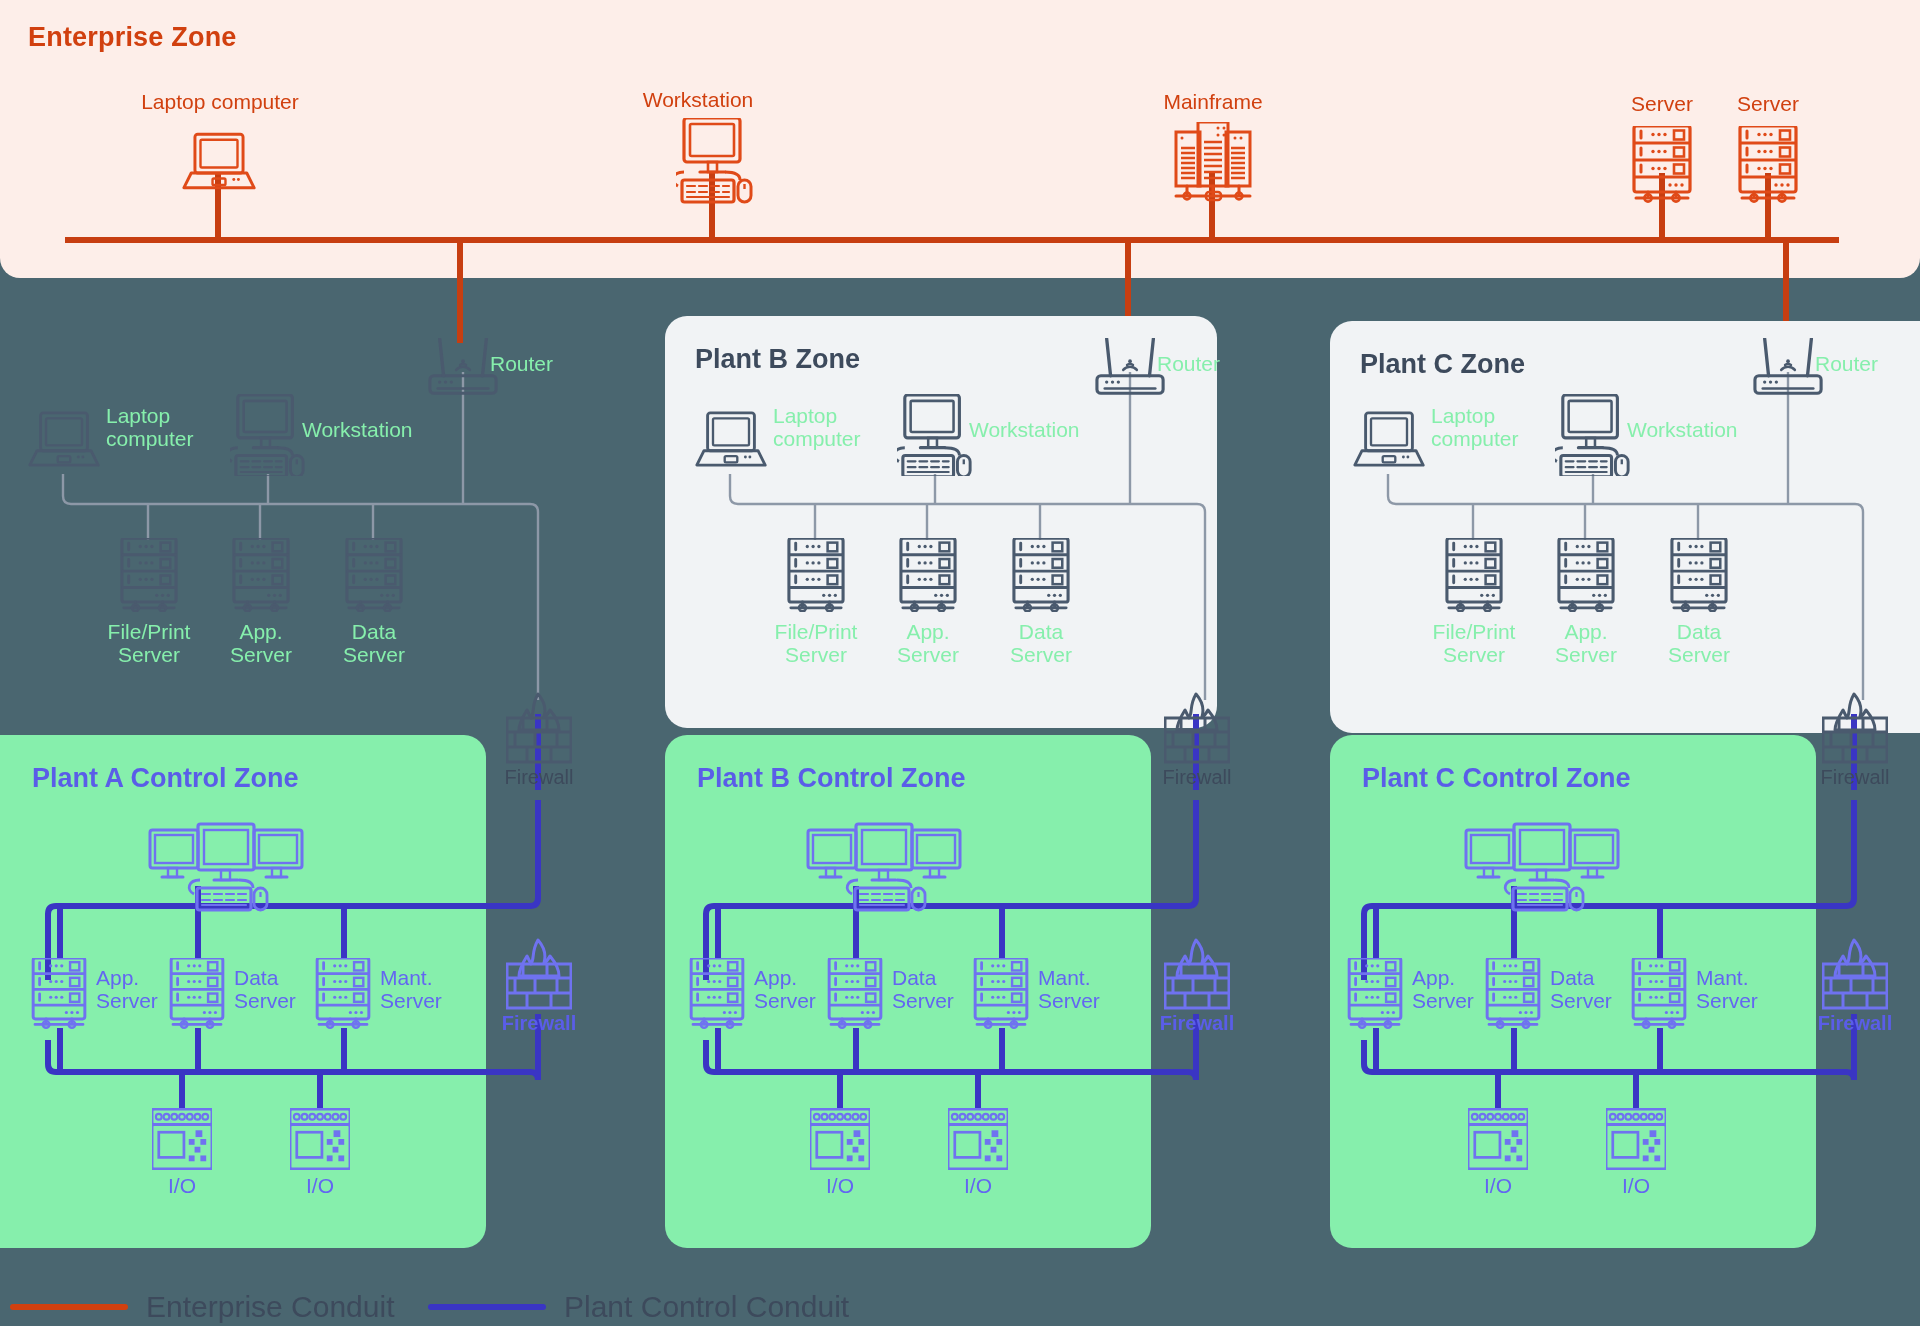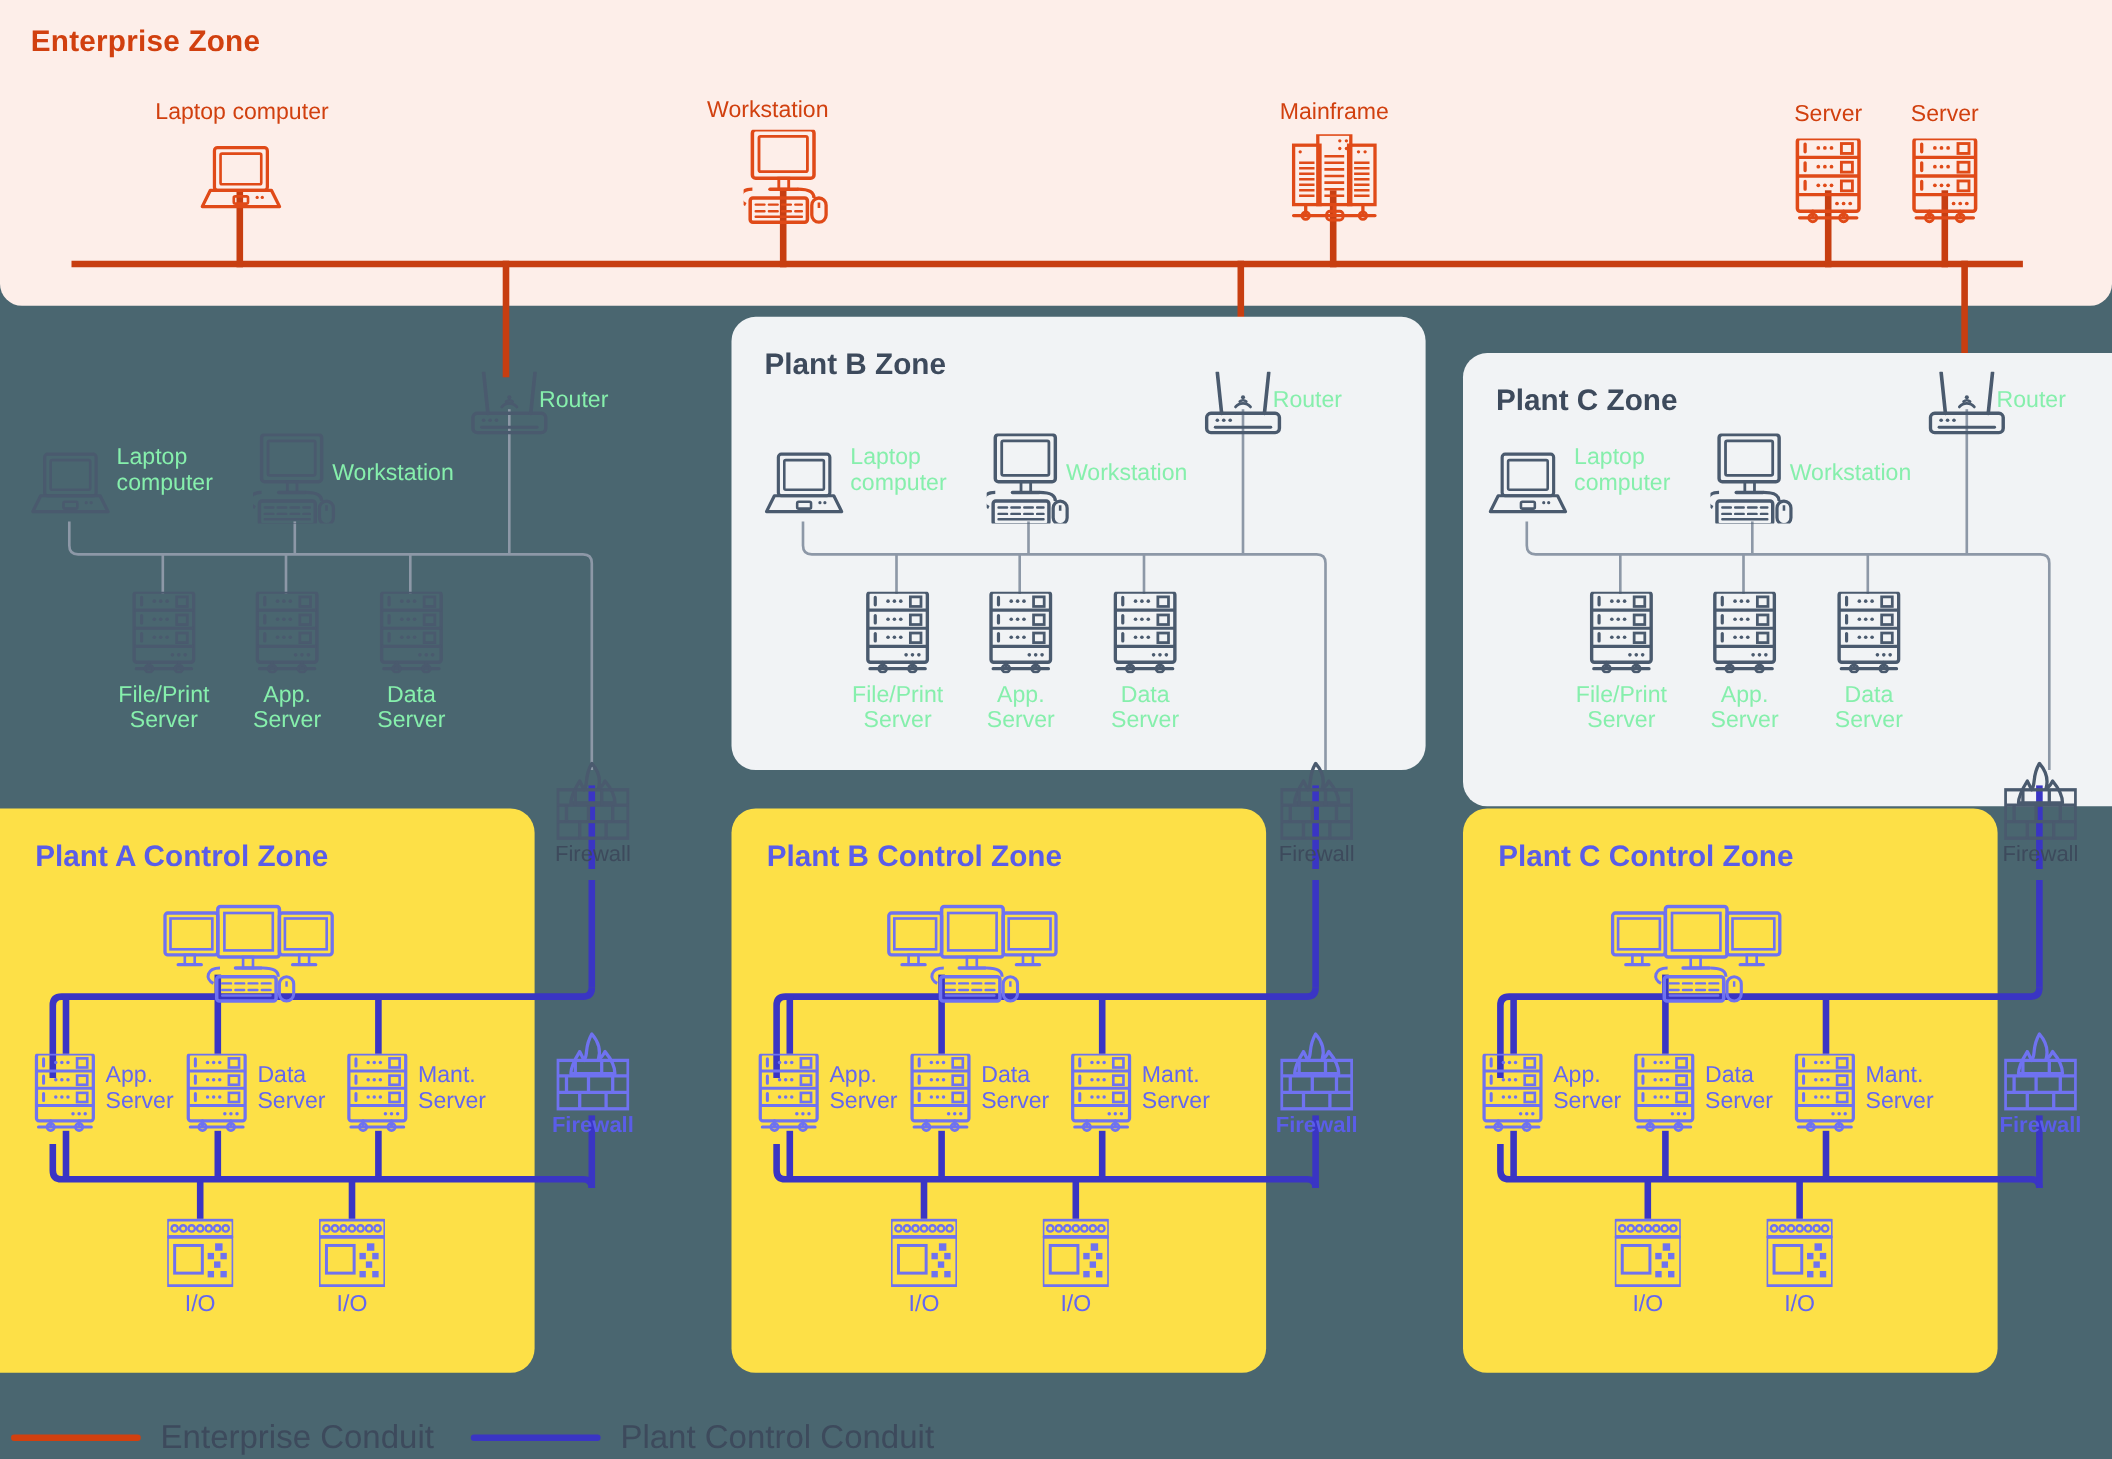--- a/index.html
+++ b/index.html
@@ -10,21 +10,21 @@
     overflow:hidden;
     position:relative;
   }
   #stage { position:absolute; inset:0; }
   svg.layer { position:absolute; left:0; top:0; width:1920px; height:1326px; overflow:visible; pointer-events:none; }
 
   
   .zone { position:absolute; border-radius:20px; }
   .zone-enterprise { left:0; top:0; width:1920px; height:278px; background:#fdeee9; border-radius:0 0 20px 20px; }
   .zone-plant      { background:#f1f3f5; border-radius:22px; }
-  .zone-control    { background:#fde047; border-radius:22px; }
+  .zone-control    { background:#86efac; border-radius:22px; }
 
   .zone-title { position:absolute; font-weight:bold; white-space:nowrap; }
   .t-ent  { left:28px; top:22px; font-size:27px; color:#d1400f; letter-spacing:.2px;}
   .t-plant{ left:30px; top:28px; font-size:27px; color:#3d4a5c; }
   .t-ctrl { left:32px; top:28px; font-size:27px; color:#5a5de8; }
 
   
   .node { position:absolute; }
   .node .ic { display:block; }
   .lbl { position:absolute; white-space:pre; line-height:1.1; }
@@ -242,21 +242,21 @@
   </div>
 
   <div class="node" style="left:1736px; top:126px;">
     <svg class="ic" width="64" height="78" viewBox="0 0 64 78" style="color:#e04a18">
         <use href="#g-server"></use>
       </svg>
     <div class="lbl ent-lbl" style="left:-36px; top:-34px; width:136px;">Server</div>
   </div>
 
 
-  <div class="zone zone-plant" style="left:665px; top:288px; width:631px; height:412px;text-decoration:underline;">
+  <div class="zone zone-plant" style="left:665px; top:316px; width:552px; height:412px;text-decoration:underline;">
     <div class="zone-title t-plant">Plant B Zone</div>
   </div>
 
   <div class="zone zone-plant" style="left:1330px; top:321px; width:604px; height:412px; border-radius:22px 0 0 22px;padding-left:20px;">
     <div class="zone-title t-plant">Plant C Zone</div>
   </div>
 
   <div class="zone zone-control" style="left:0; top:735px; width:486px; height:513px; border-radius:0 22px 22px 0;">
     <div class="zone-title t-ctrl">Plant A Control Zone</div>
   </div>

